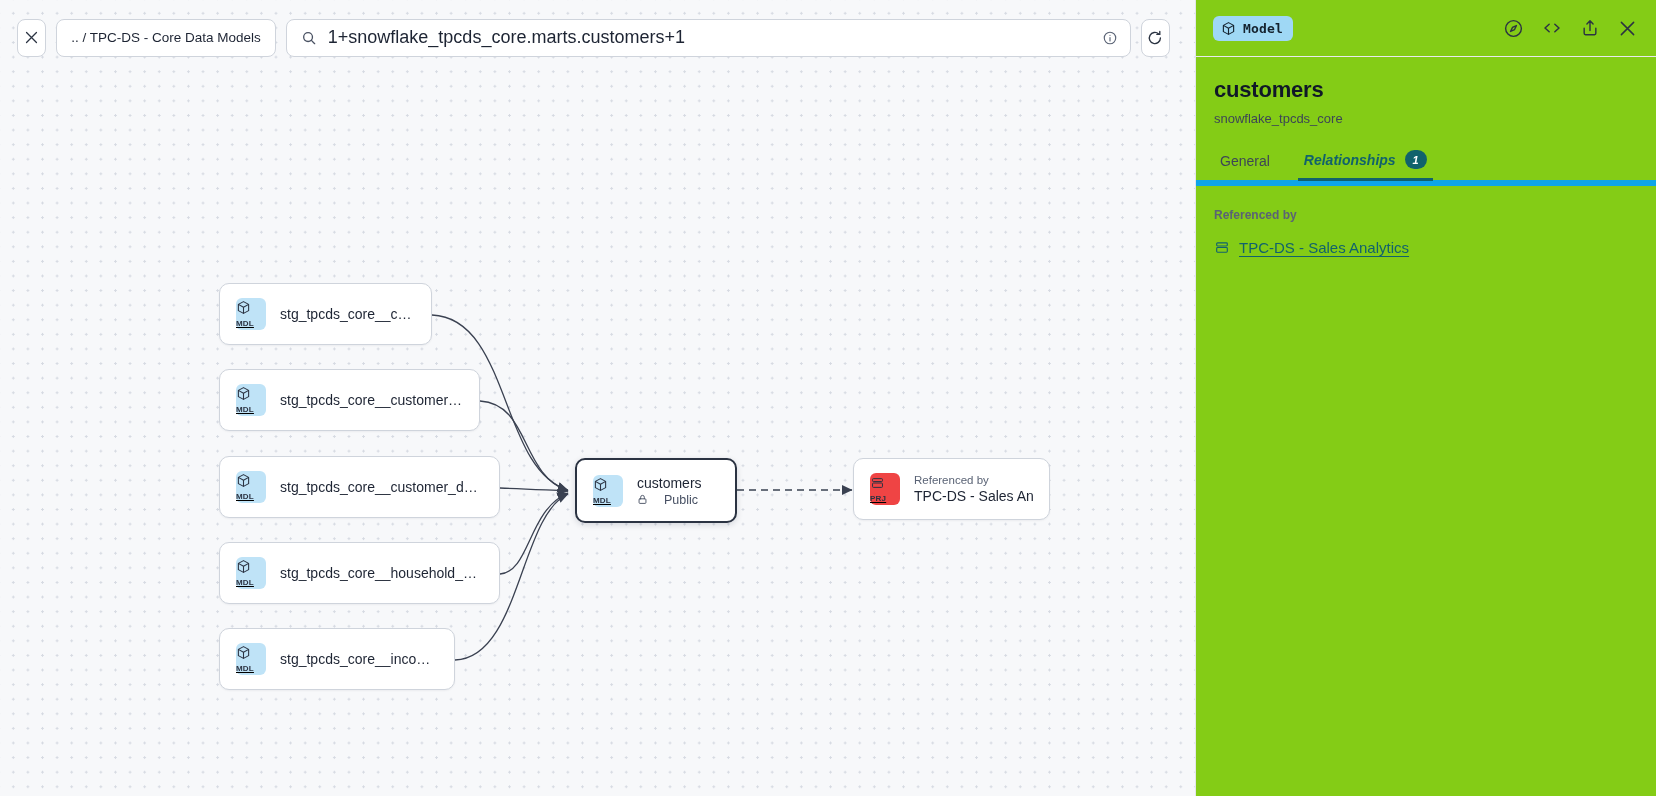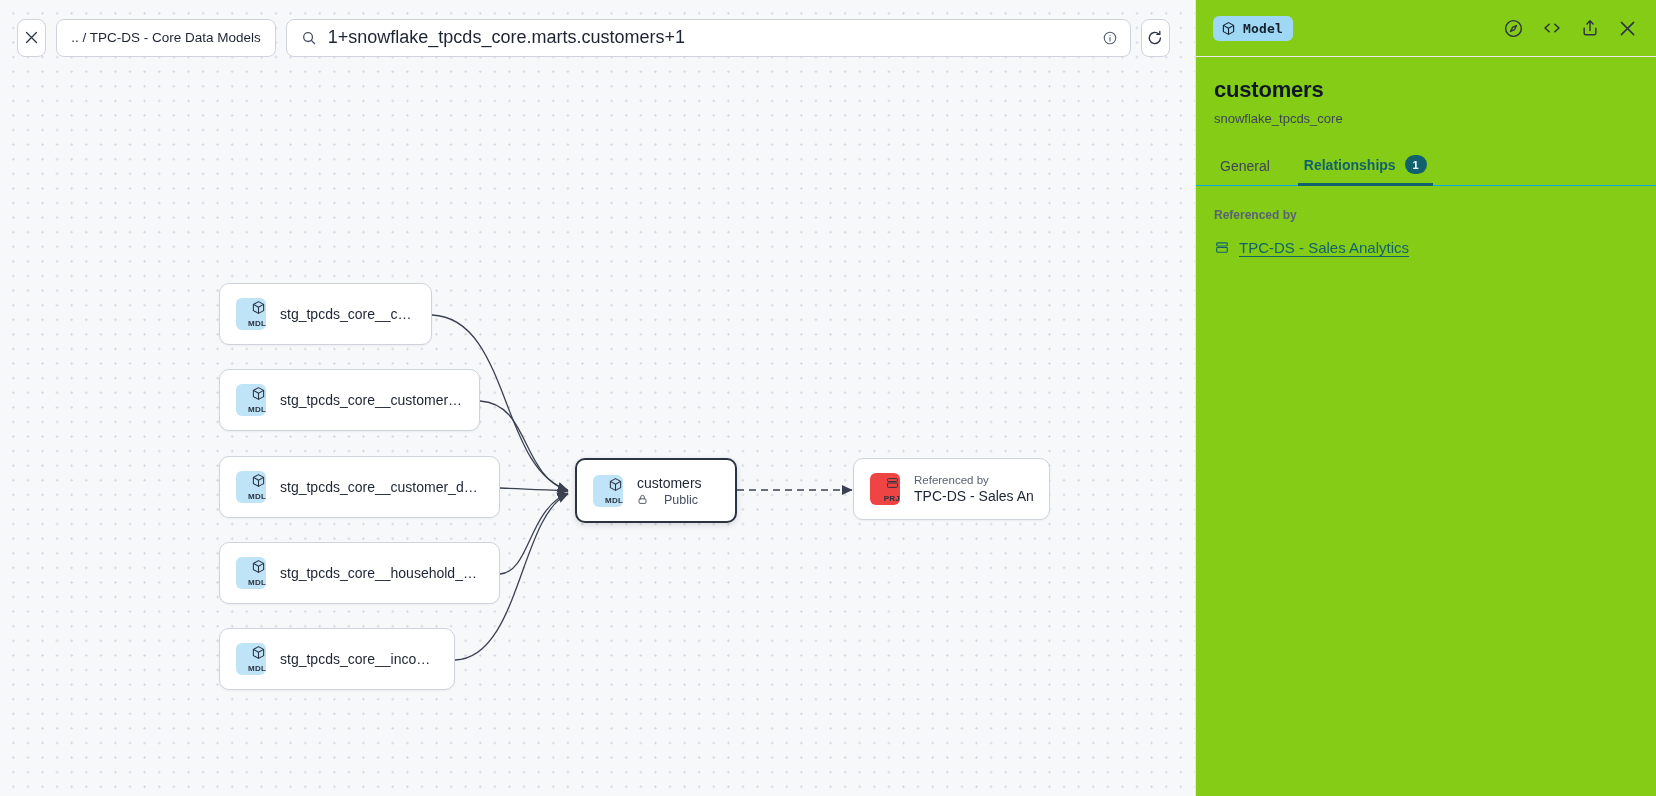--- a/index.html
+++ b/index.html
@@ -80,23 +80,24 @@
     cursor: pointer;
   }
   .node.selected {
     border: 2px solid #2b3342;
     box-shadow: 0 2px 6px rgba(16,24,40,0.14);
   }
   .badge {
     width: 30px; height: 32px;
     border-radius: 6px;
     display: flex; flex-direction: column;
-    align-items: flex-end; justify-content: center;
+    align-items: flex-start; justify-content: center;
     gap: 4px;
     flex: 0 0 30px;
+    text-decoration: underline;
   }
   .badge.mdl { background: #bfe3f7; }
   .badge.prj { background: #ef4444; }
   .badge-text {
     font-size: 8px; font-weight: 700; letter-spacing: 0.2px;
     color: #2b3342; line-height: 9px;
   }
   .node-label {
     font-size: 14px; color: #1d2433;
     white-space: nowrap; overflow: hidden; text-overflow: ellipsis;
@@ -141,32 +142,32 @@
   .head-actions .act { cursor: pointer; display: flex; }
 
   .panel-title-wrap { padding: 20px 18px 0 18px; }
   .panel-title { font-size: 22px; font-weight: 700; color: #101828; letter-spacing: -0.2px; }
   .panel-sub { font-size: 13px; color: #3d4656; margin-top: 8px; }
 
   .tabs {
     margin-top: 22px;
     display: flex; align-items: flex-end; gap: 22px;
     padding: 0 18px;
-    border-bottom: 1px solid #0ea5e9;
+    border-bottom: 6px solid #0ea5e9;
     height: 38px;
   }
   .tab {
     display: flex; align-items: center; gap: 9px;
     padding: 0 6px 9px 6px;
     font-size: 14px; color: #3d4656;
     cursor: pointer;
     border-bottom: 3px solid transparent;
     position: relative; top: 1px;
   }
-  .tab.active { color: #11626c; font-weight: 700; border-bottom-color: #11626c; }
+  .tab.active { color: #11626c; font-weight: 700; border-bottom-color: #11626c; font-style: italic; }
   .tab-badge {
     background: #11626c; color: #ffffff;
     font-size: 11px; font-weight: 700;
     min-width: 22px; height: 19px;
     border-radius: 10px;
     display: flex; align-items: center; justify-content: center;
     padding: 0 6px;
   }
 
   .panel-section { padding: 22px 18px 0 18px; }

